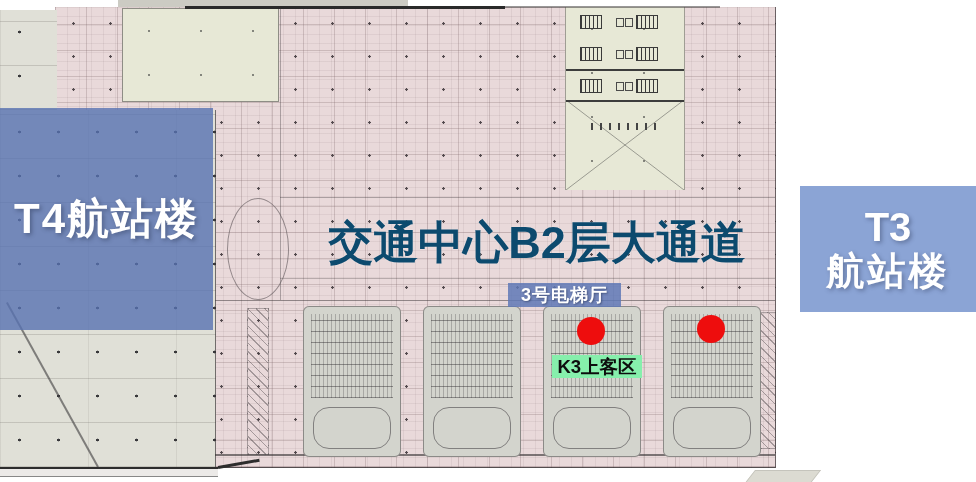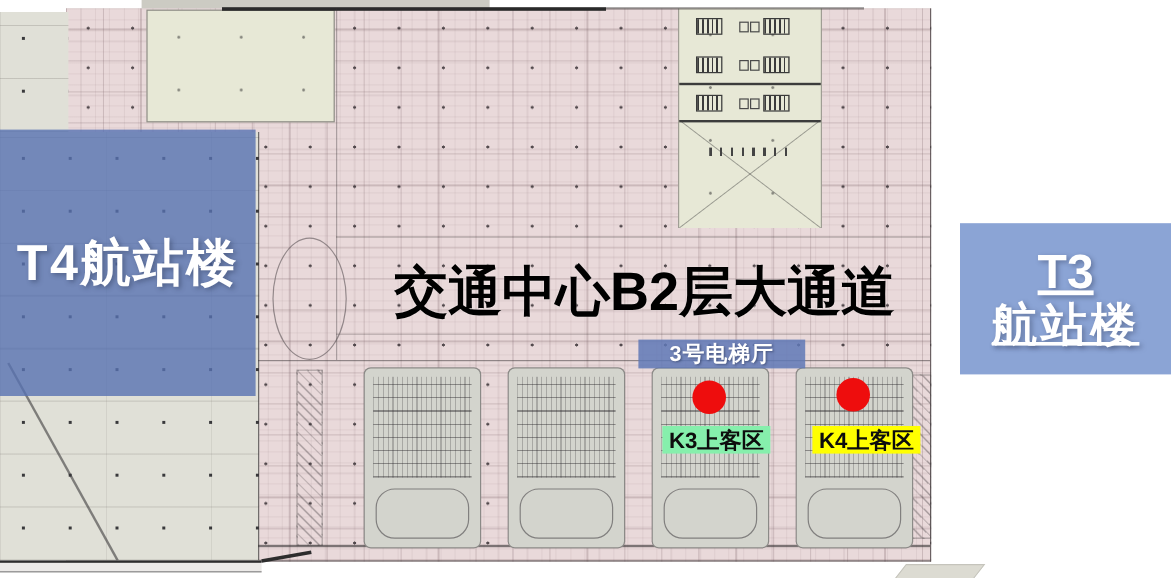--- a/index.html
+++ b/index.html
@@ -94,32 +94,32 @@
   .t4-overlay span{color:#ffffff;font-size:42px;font-weight:bold;letter-spacing:2px;
     text-shadow:2px 2px 4px rgba(40,50,80,0.45);white-space:nowrap;}
   .map-title{left:298px;top:217px;width:478px;height:52px;z-index:5;
     display:flex;align-items:center;justify-content:center;
     font-size:45px;font-weight:bold;white-space:nowrap;
     text-shadow:0 0 2px rgba(255,255,255,0.35);}
   .badge{height:24px;z-index:5;background:rgba(95,120,182,0.85);
     display:flex;align-items:center;justify-content:center;
     color:#ffffff;font-size:18px;font-weight:bold;letter-spacing:1px;
     text-shadow:1px 1px 2px rgba(30,40,70,0.5);white-space:nowrap;}
-  .badge.b3{left:532px;top:283px;width:139px;}
+  .badge.b3{left:508px;top:283px;width:113px;}
   .badge.b4{left:662px;top:283px;width:106px;}
   .dot{width:28px;height:28px;border-radius:50%;z-index:6;}
   .dot.k3{left:577px;top:317px;}
   .dot.k4{left:697px;top:315px;}
   .pickup{width:90px;height:23px;z-index:6;display:flex;align-items:center;justify-content:center;
     color:#0d0d0d;font-size:18.5px;font-weight:900;white-space:nowrap;}
   .pickup.k3{left:552px;top:355px;}
   .pickup.k4{left:677px;top:355px;}
   .t3-box{left:800px;top:186px;width:176px;height:126px;z-index:5;
     display:flex;flex-direction:column;align-items:center;justify-content:center;
-    color:#ffffff;font-weight:bold;text-shadow:2px 2px 4px rgba(40,50,80,0.4);text-decoration:underline;}
+    color:#ffffff;font-weight:bold;text-shadow:2px 2px 4px rgba(40,50,80,0.4);}
   .t3-box .l1{font-size:40px;line-height:1.15;}
   .t3-box .l2{font-size:38px;line-height:1.15;letter-spacing:3px;white-space:nowrap;}
 </style>
 </head>
 <body>
 
 <div class="stage">
 
   <div class="abs top-bar"></div>
   <div class="abs plan-main"></div>
@@ -160,29 +160,28 @@
   <div class="abs hatch h1"></div>
   <div class="abs hatch h2"></div>
   <div class="abs road-bl"></div>
   <div class="abs road-bend"></div>
   <div class="abs ramp-br"></div>
 
   <div class="abs t4-overlay">
     <span>T4航站楼</span>
   </div>
 
-  <div class="abs map-title" style="color: #000000;">交通中心B2层大通道</div>
+  <div class="abs map-title" style="color: #0c4a6e;">交通中心B2层大通道</div>
 
   <div class="abs badge b3">3号电梯厅</div>
 
   <div class="abs dot k3" style="background-color: rgb(238, 13, 13);"></div>
   <div class="abs dot k4" style="background-color: rgb(238, 13, 13);"></div>
 
   <div class="abs pickup k3" style="background-color: #86efac;">K3上客区</div>
-  <div class="abs pickup k4" style="background-color: rgb(255, 255, 0);">K4上客区</div>
 
   <div class="abs t3-box" style="background-color: rgb(139, 164, 213);">
     <div class="l1">T3</div>
     <div class="l2">航站楼</div>
   </div>
 
 <div class="bay-module" style="left: 303px;">
       <div class="bay-stalls"></div>
       <div class="bay-loop"></div>
     </div>

